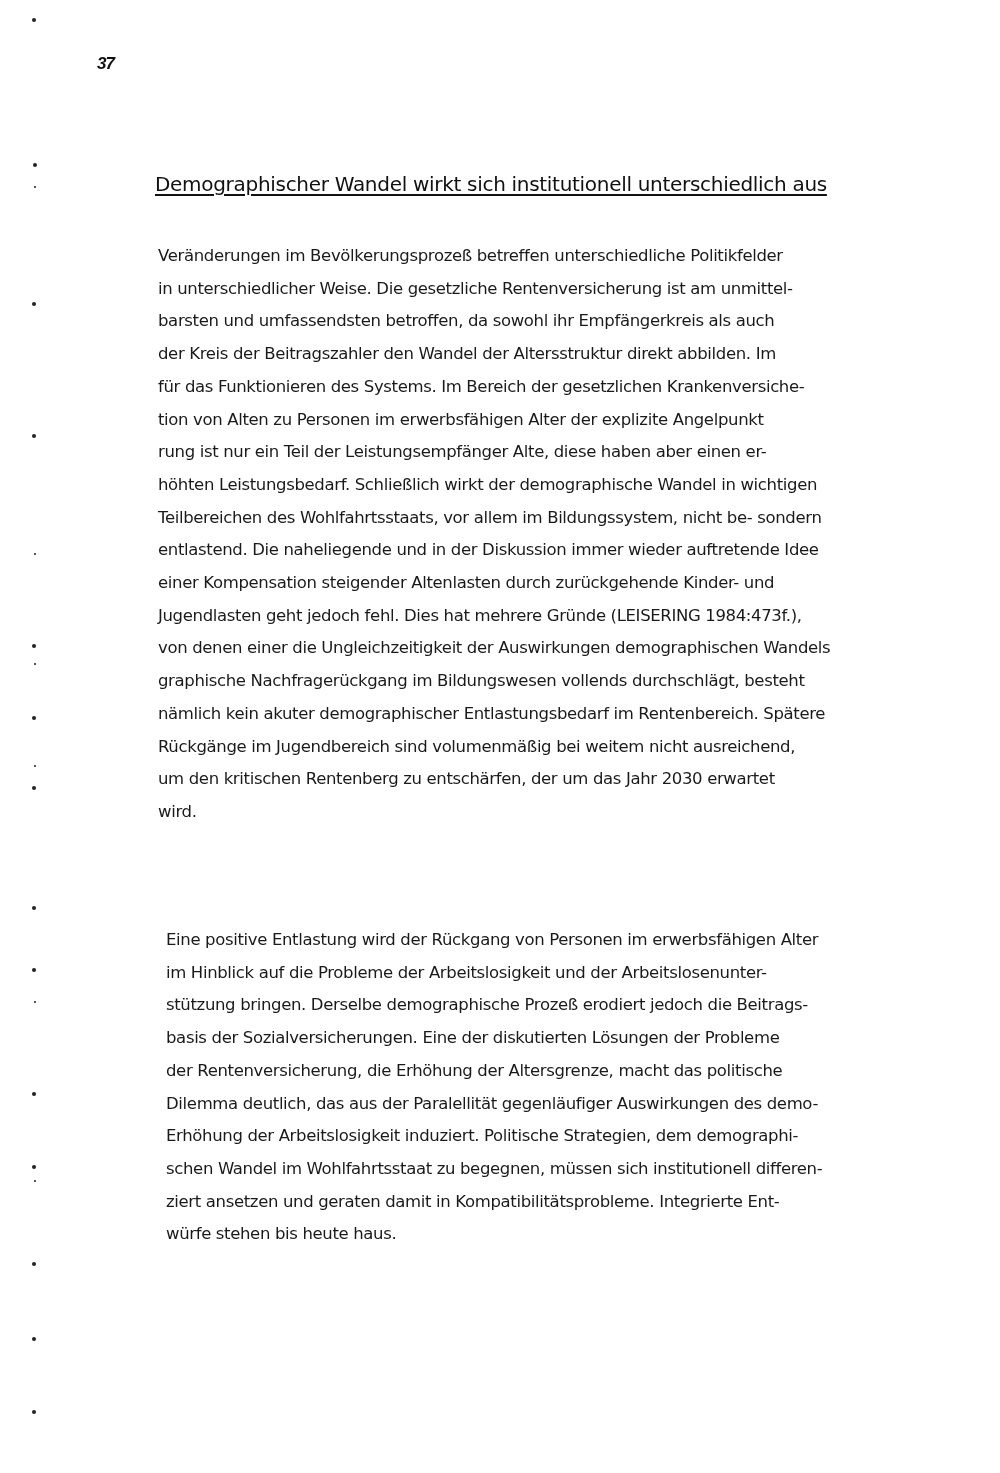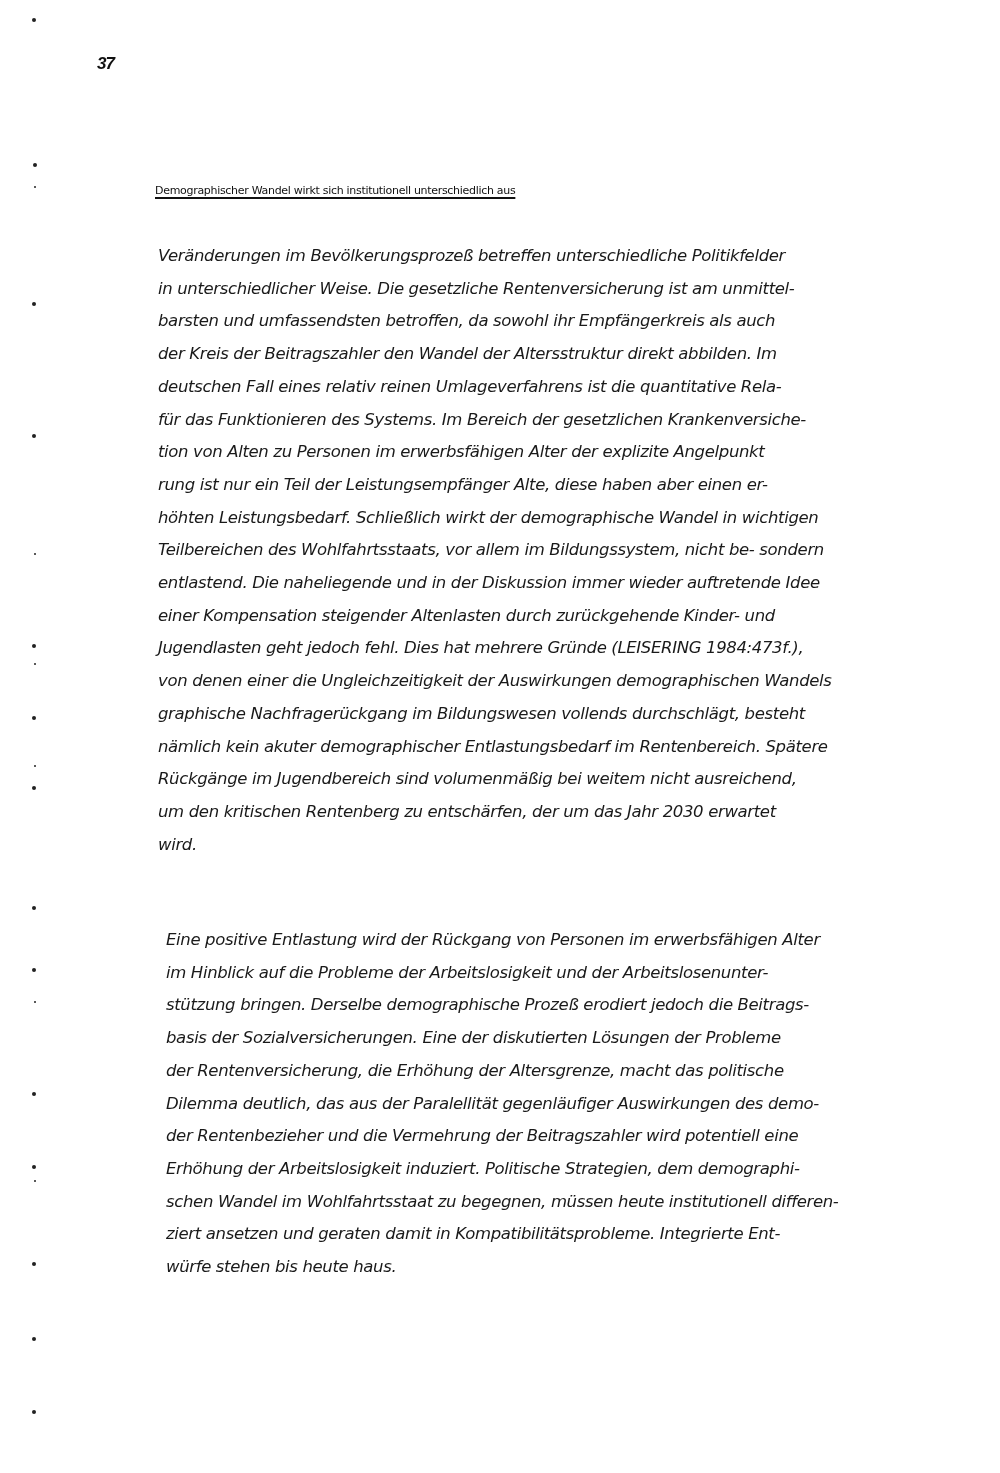--- a/index.html
+++ b/index.html
@@ -22,38 +22,37 @@
       font-family: "Liberation Sans", sans-serif;
       font-weight: bold;
       font-size: 17px;
       letter-spacing: -1px;
       color: #111;
       font-style: italic;
     }
     .heading {
       position: absolute;
       left: 155px;
-      top: 184px;
-      font-size: 11px;
+      top: 172px;
+      font-size: 20px;
       letter-spacing: -0.3px;
       text-decoration: underline;
       text-underline-offset: 3px;
       text-decoration-thickness: 1.5px;
       white-space: nowrap;
       color: #111;
     }
     .paragraph {
       position: absolute;
       left: 158px;
       margin: 0;
       font-size: 16.5px;
       letter-spacing: -0.35px;
       line-height: 32.7px;
       color: #1a1a1a;
-      font-style: italic;
     }
     .paragraph .line {
       display: block;
       white-space: nowrap;
     }
     #para-1 { top: 240px; }
     #para-2 { top: 924px; margin-left: 8px; }
     .margin-mark {
       position: absolute;
       width: 4px;
@@ -94,21 +93,20 @@
 
 <div class="page-number">37</div>
 
 <h2 class="heading" style="margin:0; font-weight:normal;">Demographischer Wandel wirkt sich institutionell unterschiedlich aus</h2>
 
 <p class="paragraph" id="para-1">
     <span class="line">Veränderungen im Bevölkerungsprozeß betreffen unterschiedliche Politikfelder</span>
     <span class="line">in unterschiedlicher Weise. Die gesetzliche Rentenversicherung ist am unmittel-</span>
     <span class="line">barsten und umfassendsten betroffen, da sowohl ihr Empfängerkreis als auch</span>
     <span class="line">der Kreis der Beitragszahler den Wandel der Altersstruktur direkt abbilden. Im</span>
-    <span class="line">deutschen Fall eines relativ reinen Umlageverfahrens ist die quantitative Rela-</span>
     <span class="line">für das Funktionieren des Systems. Im Bereich der gesetzlichen Krankenversiche-</span>
     <span class="line">tion von Alten zu Personen im erwerbsfähigen Alter der explizite Angelpunkt</span>
     <span class="line">rung ist nur ein Teil der Leistungsempfänger Alte, diese haben aber einen er-</span>
     <span class="line">höhten Leistungsbedarf. Schließlich wirkt der demographische Wandel in wichtigen</span>
     <span class="line">Teilbereichen des Wohlfahrtsstaats, vor allem im Bildungssystem, nicht be- sondern</span>
     <span class="line">entlastend. Die naheliegende und in der Diskussion immer wieder auftretende Idee</span>
     <span class="line">einer Kompensation steigender Altenlasten durch zurückgehende Kinder- und</span>
     <span class="line">Jugendlasten geht  jedoch fehl.  Dies hat mehrere Gründe (LEISERING 1984:473f.),</span>
     <span class="line">von denen einer die Ungleichzeitigkeit der Auswirkungen demographischen Wandels</span>
     <span class="line">graphische Nachfragerückgang im Bildungswesen vollends durchschlägt, besteht</span>
@@ -117,18 +115,17 @@
     <span class="line">um den kritischen Rentenberg zu entschärfen, der um das Jahr 2030 erwartet</span>
     <span class="line">wird.</span>
   </p>
 <p class="paragraph" id="para-2">
     <span class="line">Eine positive Entlastung wird der Rückgang von Personen im erwerbsfähigen Alter</span>
     <span class="line">im Hinblick auf die Probleme der Arbeitslosigkeit und der Arbeitslosenunter-</span>
     <span class="line">stützung bringen. Derselbe demographische Prozeß erodiert jedoch die Beitrags-</span>
     <span class="line">basis der Sozialversicherungen. Eine der diskutierten Lösungen der Probleme</span>
     <span class="line">der Rentenversicherung, die Erhöhung der Altersgrenze, macht das politische</span>
     <span class="line">Dilemma deutlich, das aus der Paralellität gegenläufiger Auswirkungen des demo-</span>
-    <span class="line">der Rentenbezieher und die Vermehrung der Beitragszahler wird potentiell eine</span>
     <span class="line">Erhöhung der Arbeitslosigkeit induziert. Politische Strategien, dem demographi-</span>
-    <span class="line">schen Wandel im Wohlfahrtsstaat zu begegnen, müssen heute institutionell differen-</span>
+    <span class="line">schen Wandel im Wohlfahrtsstaat zu begegnen, müssen sich institutionell differen-</span>
     <span class="line">ziert ansetzen und geraten damit in Kompatibilitätsprobleme. Integrierte Ent-</span>
     <span class="line">würfe stehen bis heute haus.</span>
   </p>
 
 </body></html>

